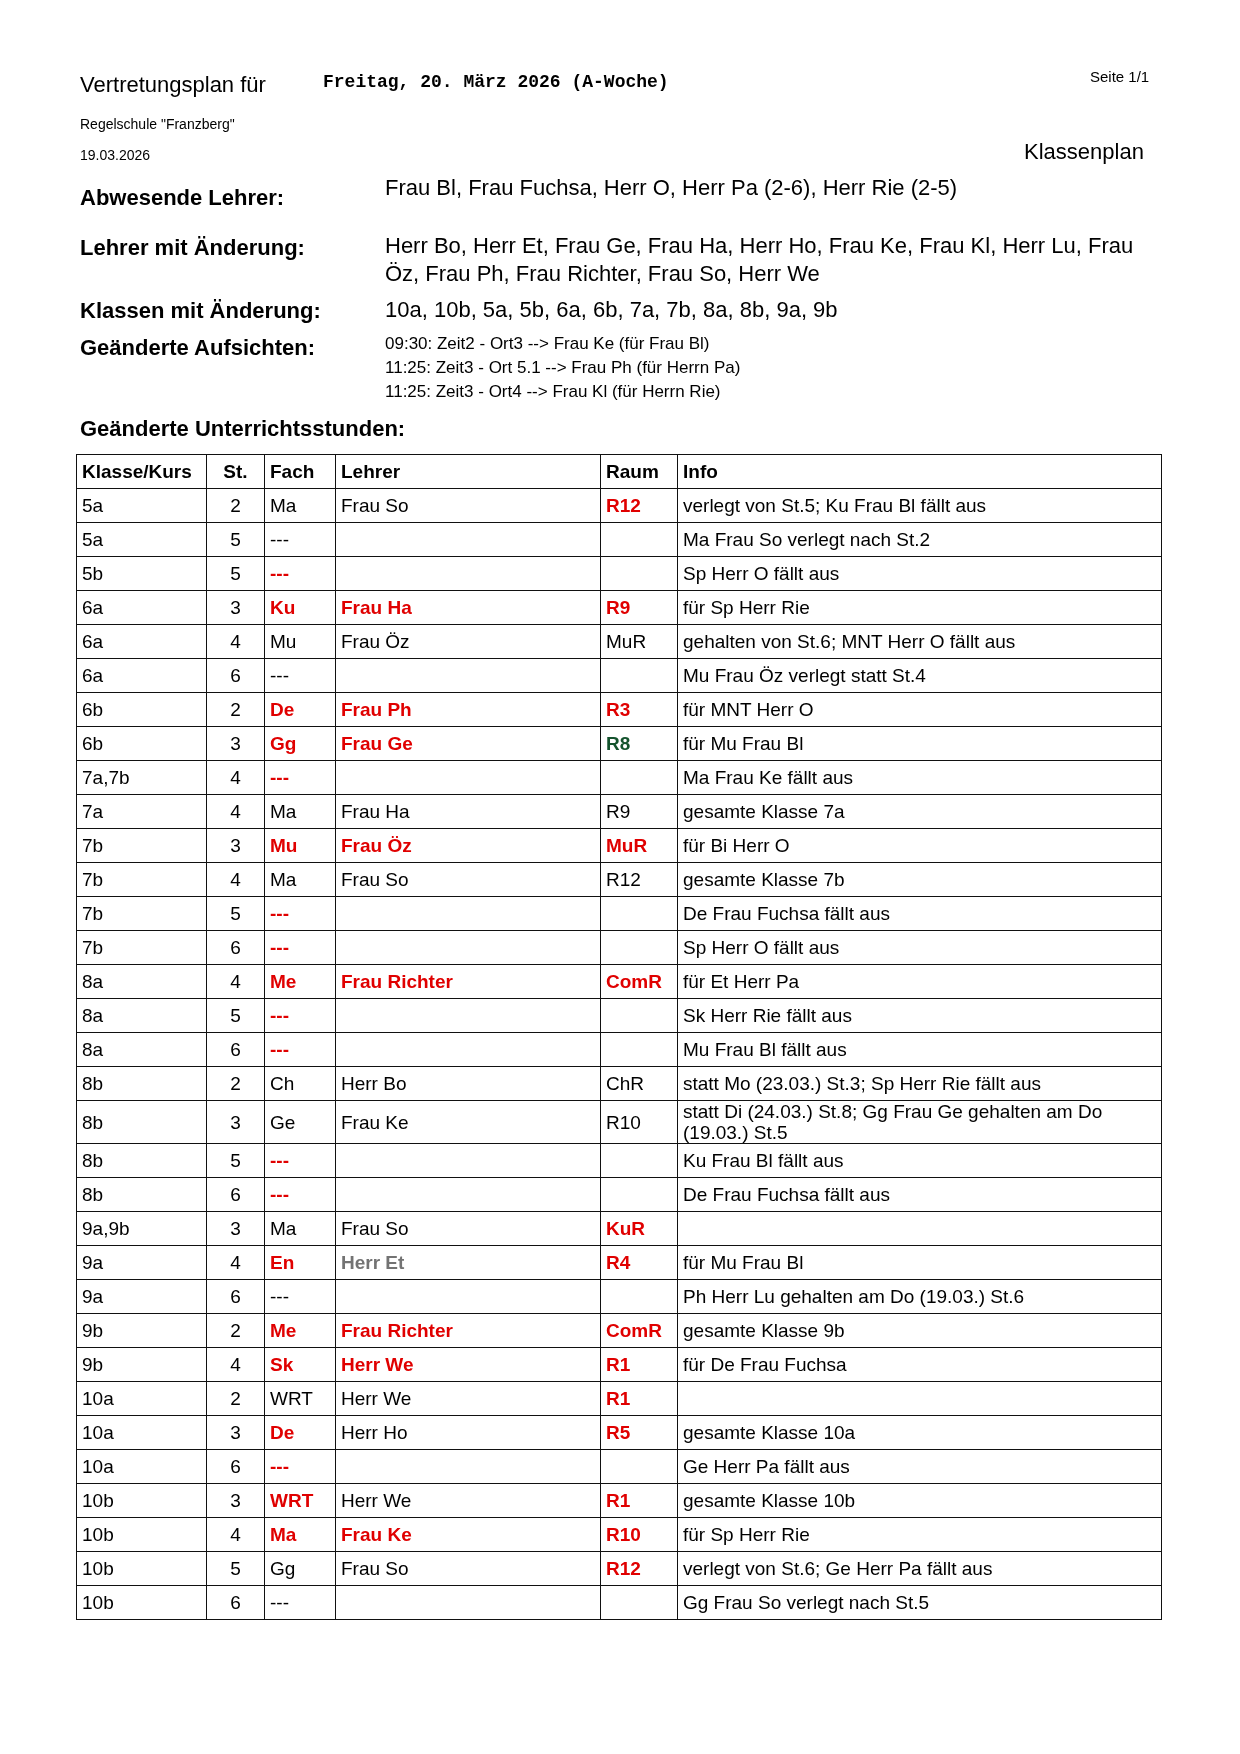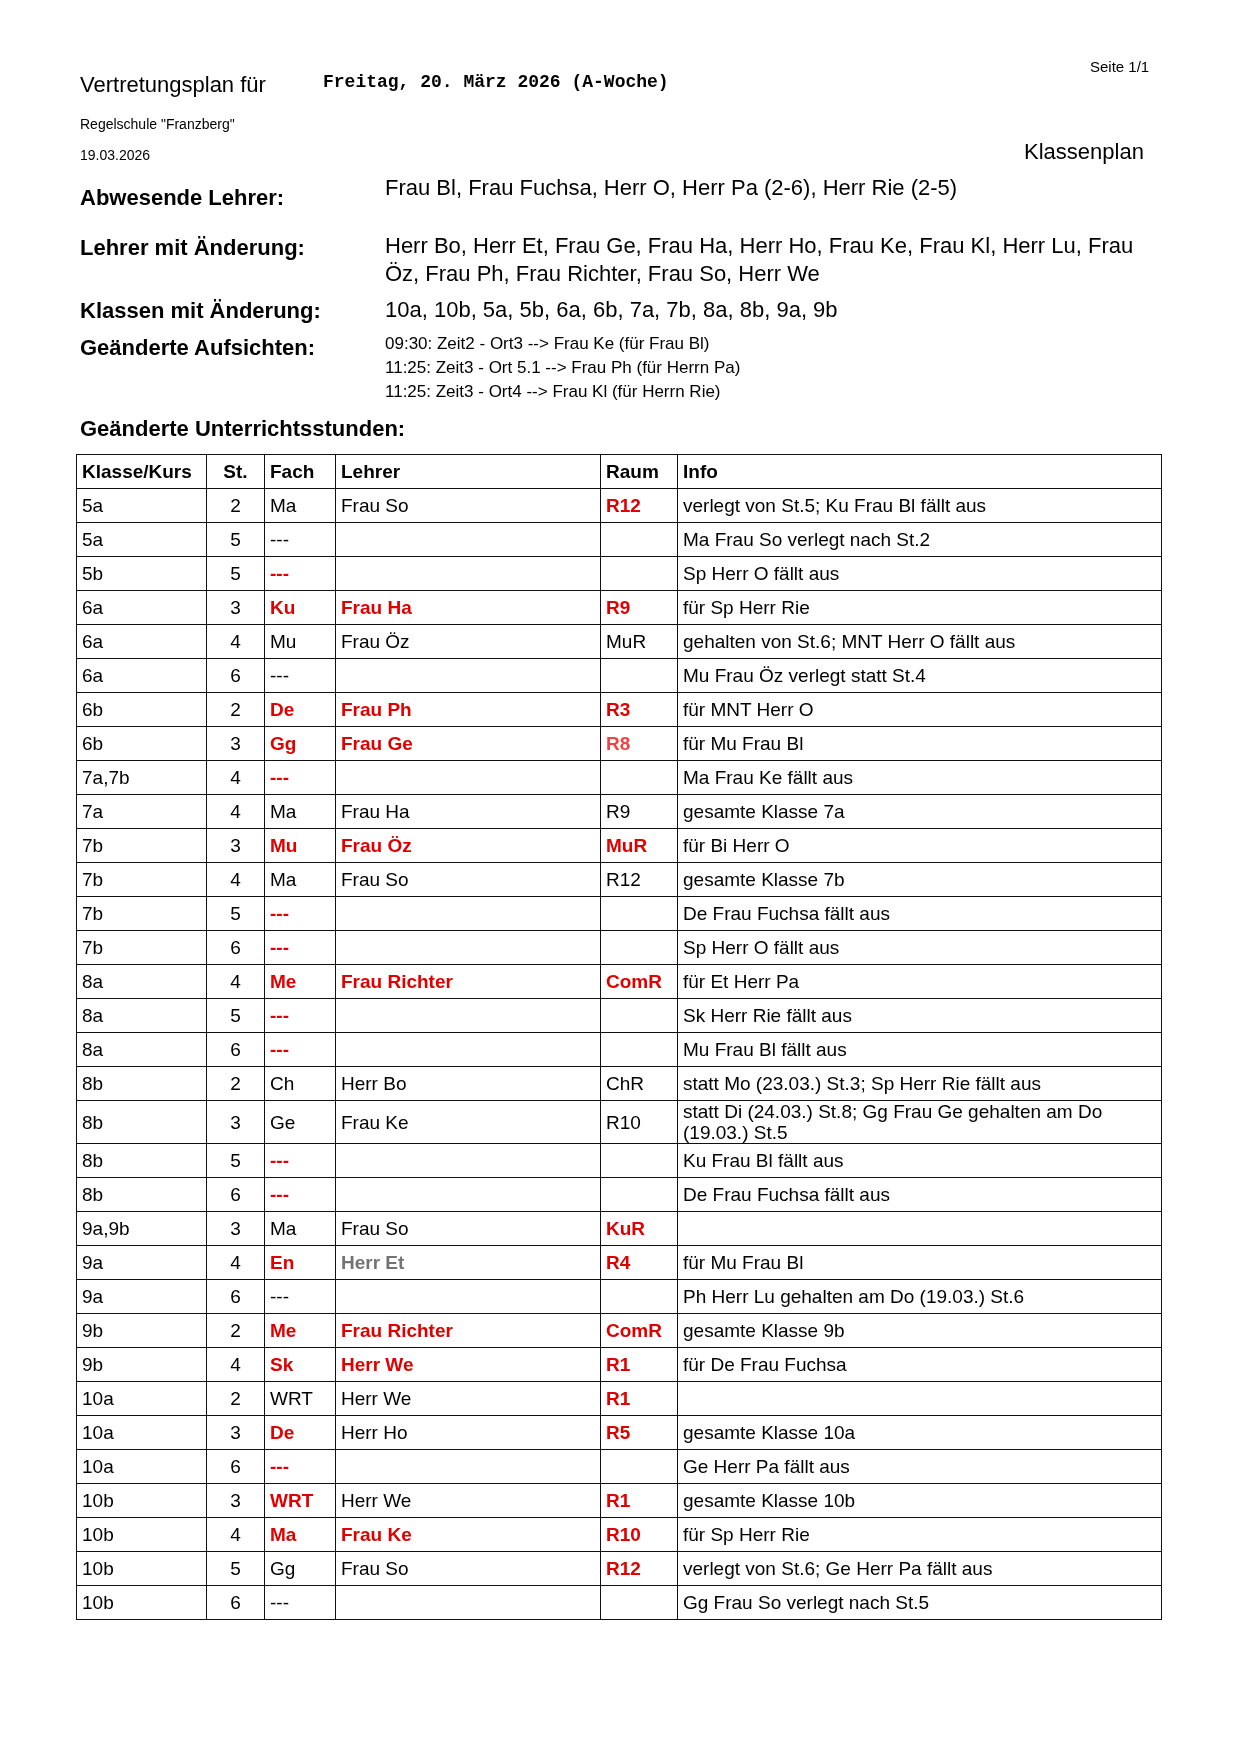--- a/index.html
+++ b/index.html
@@ -3,21 +3,21 @@
 <meta charset="utf-8">
 <style>
   html, body { margin: 0; padding: 0; background: #ffffff; }
   body {
     width: 1240px; height: 1754px; position: relative; overflow: hidden;
     font-family: "Liberation Sans", sans-serif; color: #000;
   }
   .abs { position: absolute; white-space: nowrap; }
   .title-label { left: 80px; top: 72px; font-size: 22px; }
   .title-date { left: 323px; top: 72px; font-size: 18px; font-weight: bold; font-family: Liberation Mono, monospace; }
-  .page-info { left: 1090px; top: 58px; font-size: 15px; }
+  .page-info { left: 1090px; top: 68px; font-size: 15px; }
   .school { left: 80px; top: 116px; font-size: 14px; }
   .created { left: 80px; top: 147px; font-size: 14px; }
   .plan-type { left: 1024px; top: 139px; font-size: 22px; }
 
   .info-label { left: 80px; font-size: 22px; font-weight: bold; }
   .info-value { left: 385px; font-size: 22px; line-height: 28px; white-space: normal; width: 780px; }
   .aufsicht { left: 385px; font-size: 17px; line-height: 24px; }
 
   table.plan {
     position: absolute; left: 76px; top: 454px;
@@ -134,21 +134,21 @@
         <td class="changed" style="color: rgb(224, 0, 0);">De</td>
         <td class="changed" style="color: rgb(224, 0, 0);">Frau Ph</td>
         <td class="changed" style="color: rgb(224, 0, 0);">R3</td>
         <td>für MNT Herr O</td>
       </tr>
       <tr>
         <td>6b</td>
         <td class="st">3</td>
         <td class="changed" style="color: rgb(224, 0, 0);">Gg</td>
         <td class="changed" style="color: rgb(224, 0, 0);">Frau Ge</td>
-        <td class="changed" style="color: #ef4444;">R8</td>
+        <td class="changed" style="color: #14532d;">R8</td>
         <td>für Mu Frau Bl</td>
       </tr>
       <tr>
         <td>7a,7b</td>
         <td class="st">4</td>
         <td class="changed" style="color: rgb(224, 0, 0);">---</td>
         <td></td>
         <td></td>
         <td>Ma Frau Ke fällt aus</td>
       </tr>

